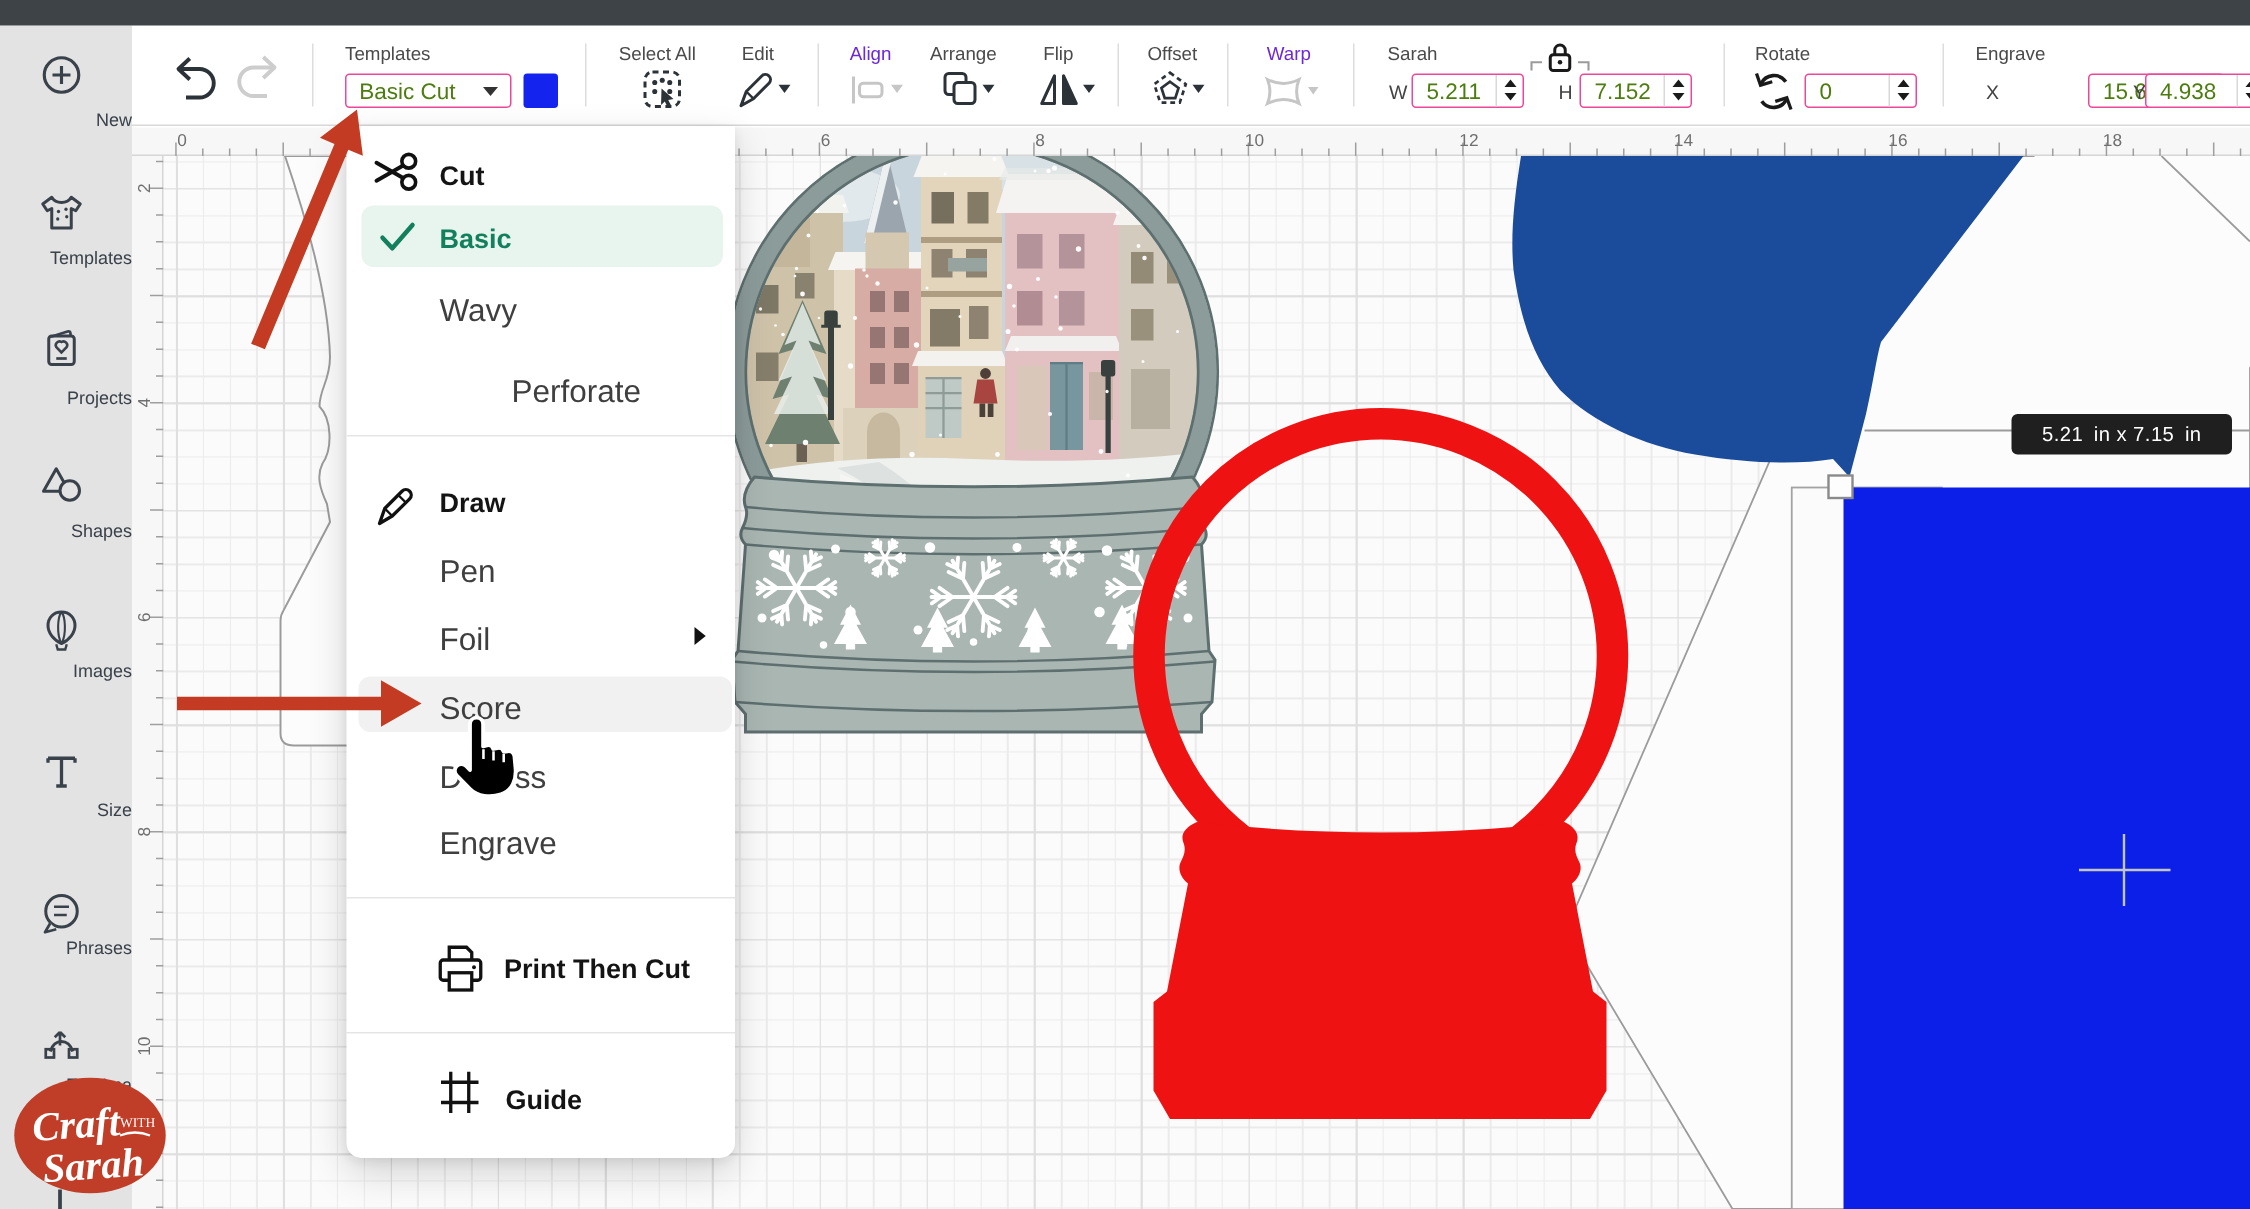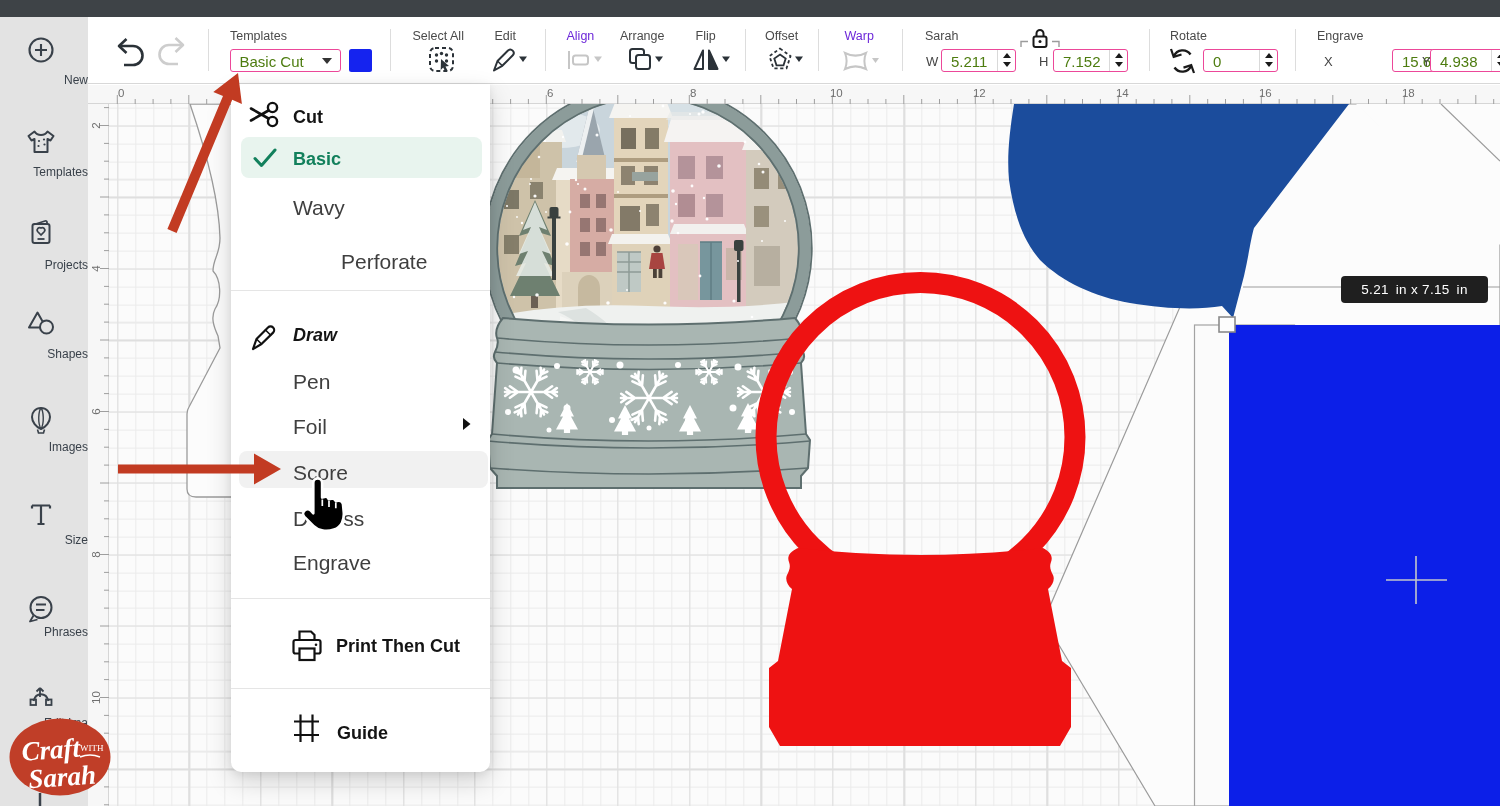--- a/index.html
+++ b/index.html
@@ -435,21 +435,21 @@
       </span>
     </div>
   </div>
 <div class="abs menu">
     <div style="position:absolute;left:10px;top:53px;width:241px;height:41px;background:#E8F4EE;border-radius:8px"></div>
     <div style="position:absolute;left:8px;top:367px;width:249px;height:37px;background:#F1F1F1;border-radius:8px"></div>
     <div class="mh" style="left:62px;top:23px;">Cut</div>
     <div class="mh" style="left:62px;top:65px;color:#12805C;">Basic</div>
     <div class="mi" style="left:62px;top:112px;">Wavy</div>
     <div class="mi" style="left:62px;top:166px;margin-left:48px;">Perforate</div>
-    <div class="mh" style="left:62px;top:241px;font-style:italic;">Draw</div>
+    <div class="mh" style="left:62px;top:241px;">Draw</div>
     <div class="mi" style="left:62px;top:286px;">Pen</div>
     <div class="mi" style="left:62px;top:331px;">Foil</div>
     <div class="mi" style="left:62px;top:377px;">Score</div>
     <div class="mi" style="left:62px;top:423px;">Deboss</div>
     <div class="mi" style="left:62px;top:467px;">Engrave</div>
     <div class="mh" style="left:105px;top:552px;">Print Then Cut</div>
     <div class="mh" style="left:106px;top:639px;">Guide</div>
     <div class="mdiv" style="top:206px"></div>
     <div class="mdiv" style="top:514px"></div>
     <div class="mdiv" style="top:603.5px"></div>

